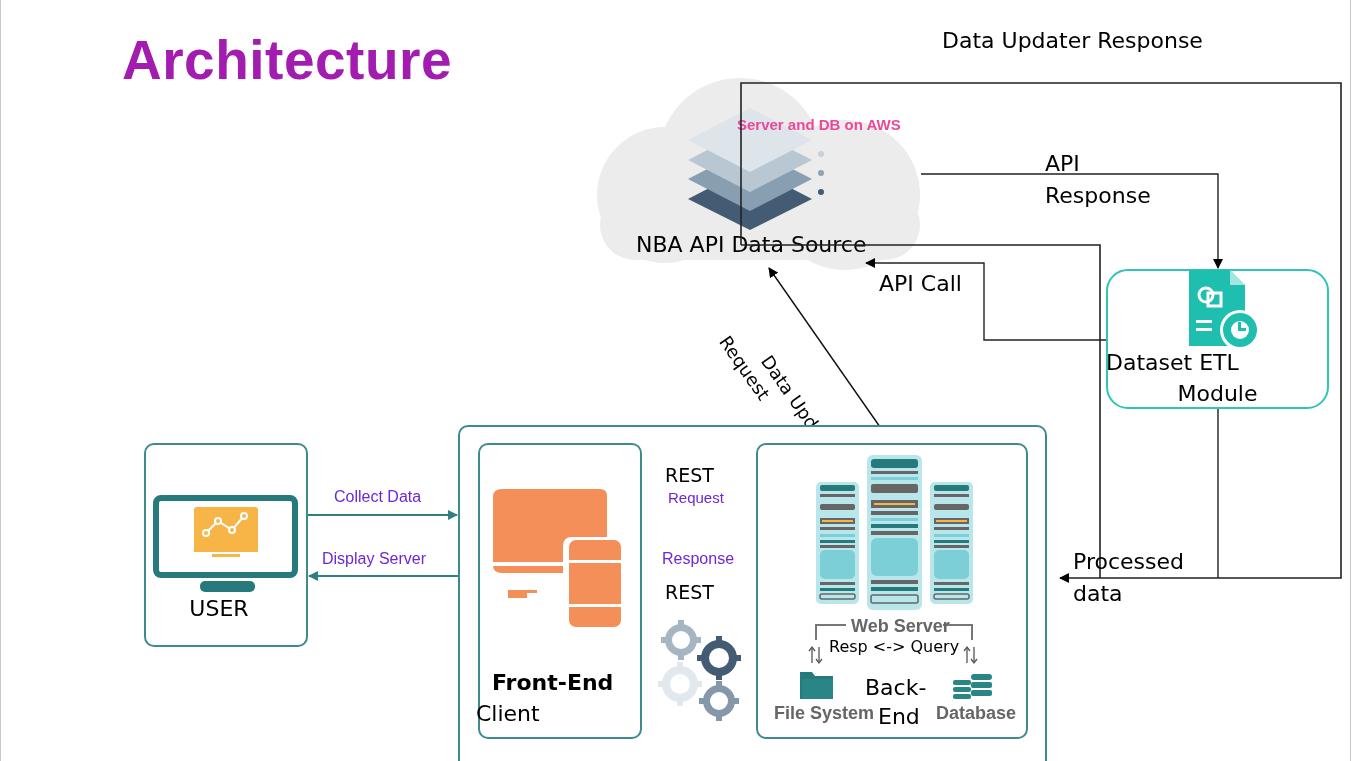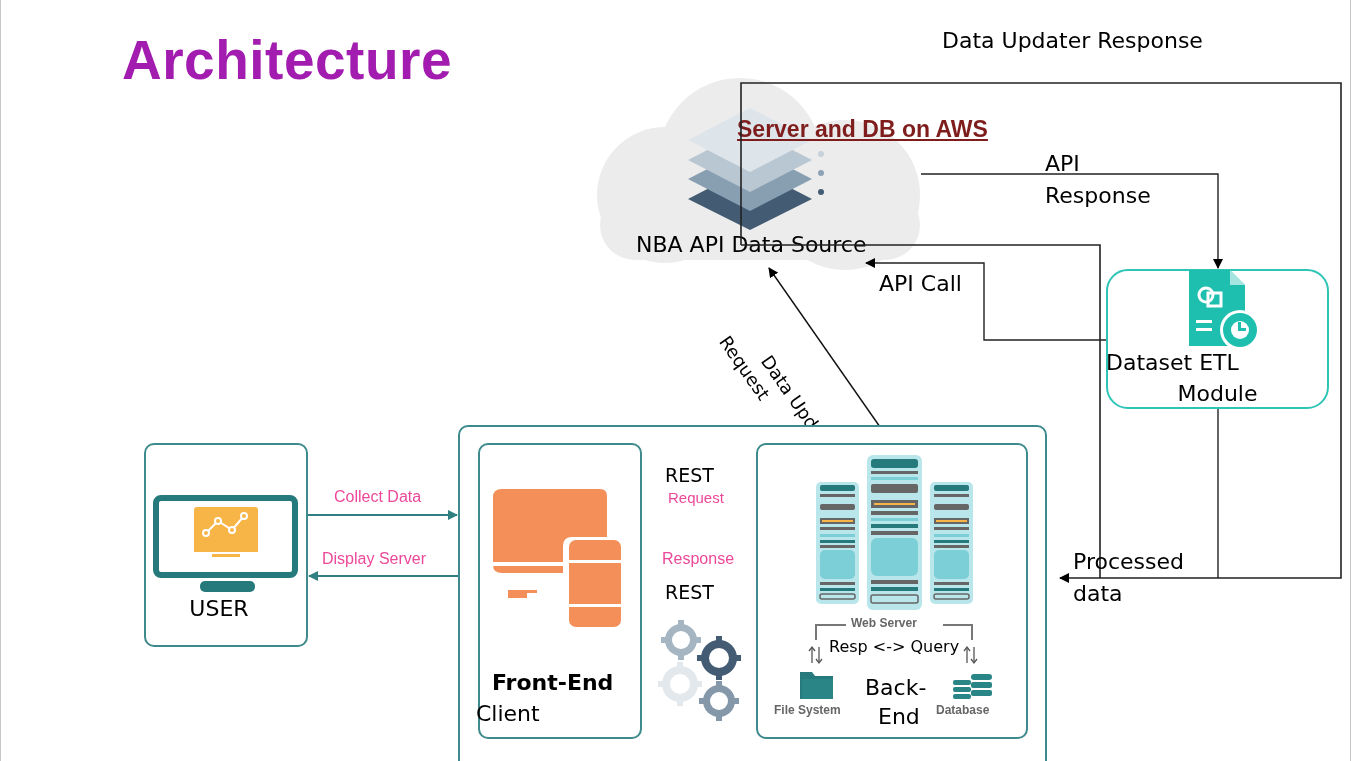--- a/index.html
+++ b/index.html
@@ -3,23 +3,23 @@
 <meta charset="utf-8">
 <style>
   html, body { margin:0; padding:0; background:#ffffff; }
   body { width:1356px; height:761px; position:relative; overflow:hidden; font-family:"DejaVu Sans", sans-serif; }
   .abs { position:absolute; }
   .page-border-left { left:0; top:0; width:1px; height:761px; background:#c8c8c8; }
   .page-border-right { left:1350px; top:0; width:1px; height:761px; background:#c8c8c8; }
   .title { left:122px; top:28px; font-family:"Liberation Sans", sans-serif; font-weight:bold; font-size:55px; color:#a21caf; letter-spacing:0.5px; }
   .lbl { font-family:"DejaVu Sans", sans-serif; color:#000; white-space:nowrap; }
   .lbl-22 { font-size:22px; }
-  .red { color:#7f1d1d; font-weight:bold; font-family:"Liberation Sans", sans-serif; font-size:23px;text-decoration:underline; }
-  .small-gray { font-family:"Liberation Sans", sans-serif; color:#ec4899; font-size:16px; white-space:nowrap; }
-  .bold-gray { font-family:"Liberation Sans", sans-serif; color:#666; font-weight:bold; font-size:12px; white-space:nowrap; }
+  .red { color:#ec4899; font-weight:bold; font-family:"Liberation Sans", sans-serif; font-size:15px; }
+  .small-gray { font-family:"Liberation Sans", sans-serif; color:#6d28d9; font-size:16px; white-space:nowrap; }
+  .bold-gray { font-family:"Liberation Sans", sans-serif; color:#666; font-weight:bold; font-size:18px; white-space:nowrap; }
   .box { border:2px solid #3f8a8c; border-radius:10px; box-sizing:border-box; background:#fff; }
   .etl-box { border:2px solid #2ec4b6; border-radius:22px; box-sizing:border-box; background:#fff; }
   svg.overlay { position:absolute; left:0; top:0; }
 </style>
 </head>
 <body>
 
 <div class="abs page-border-left"></div>
 <div class="abs page-border-right"></div>
 

